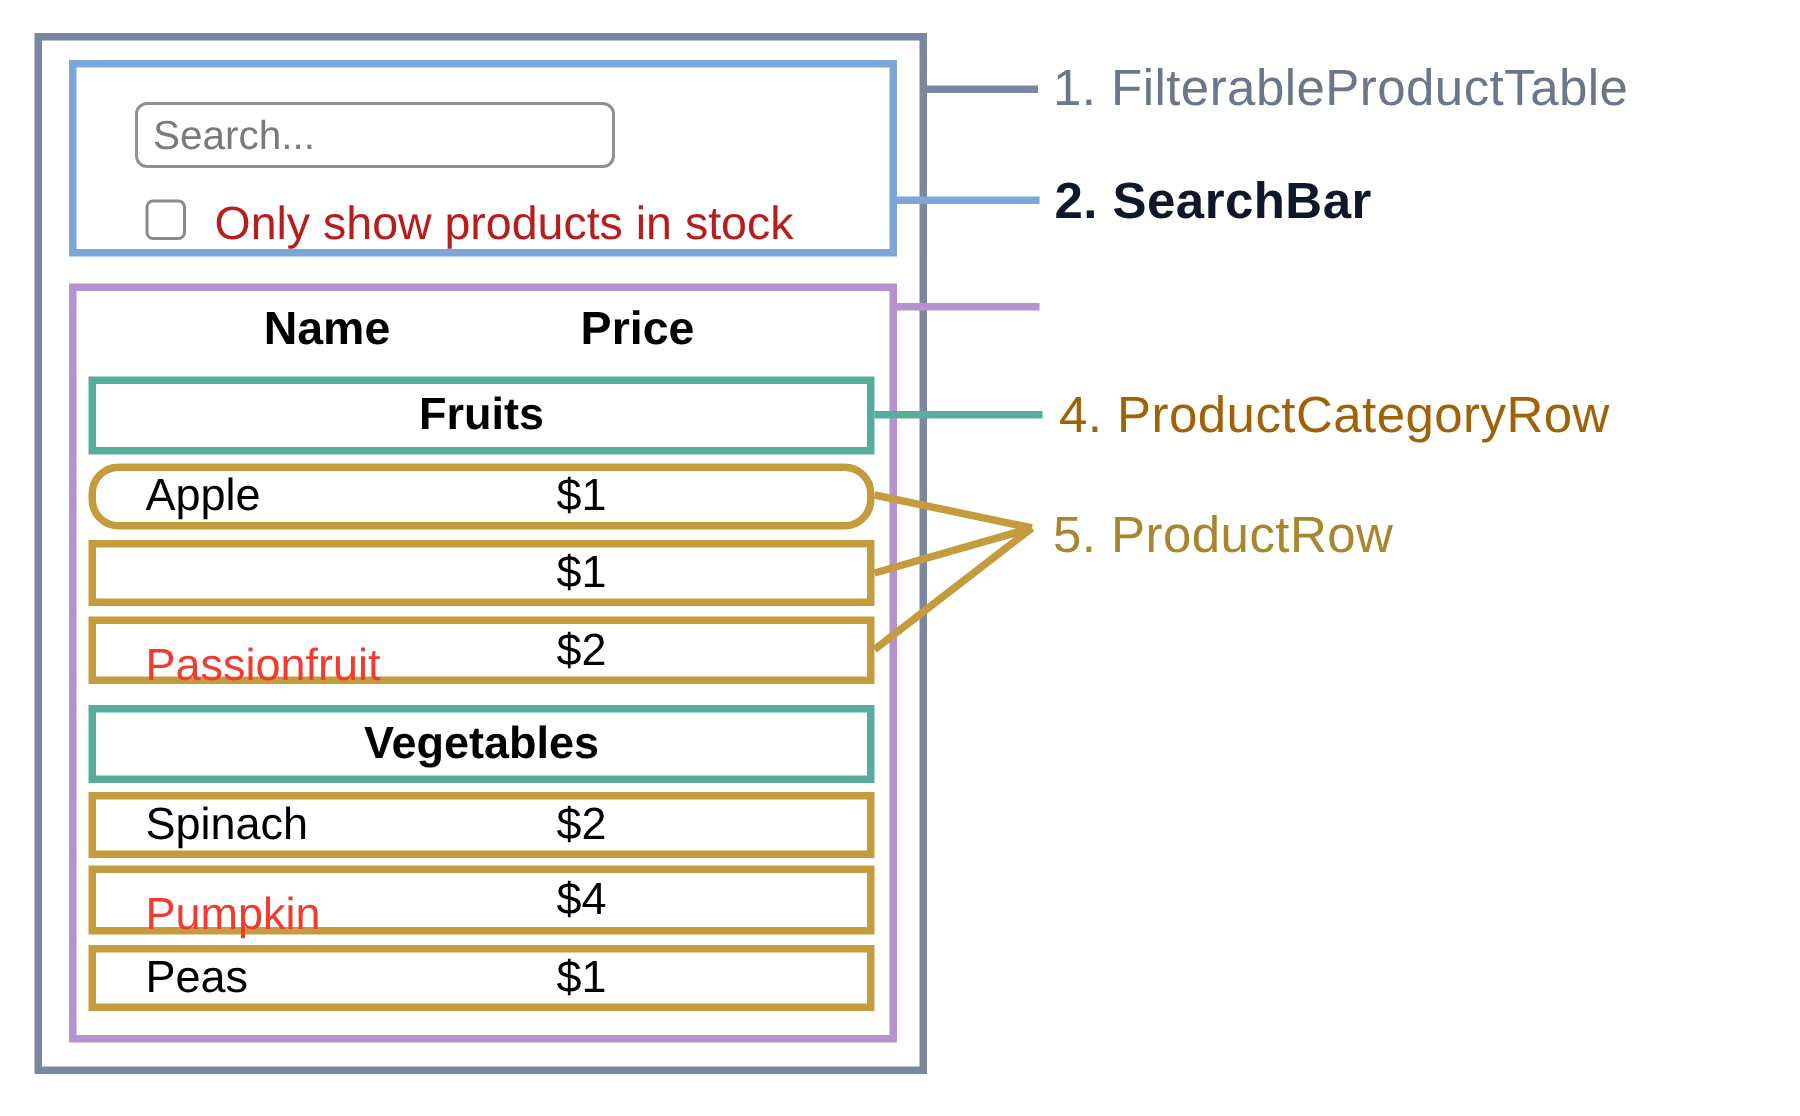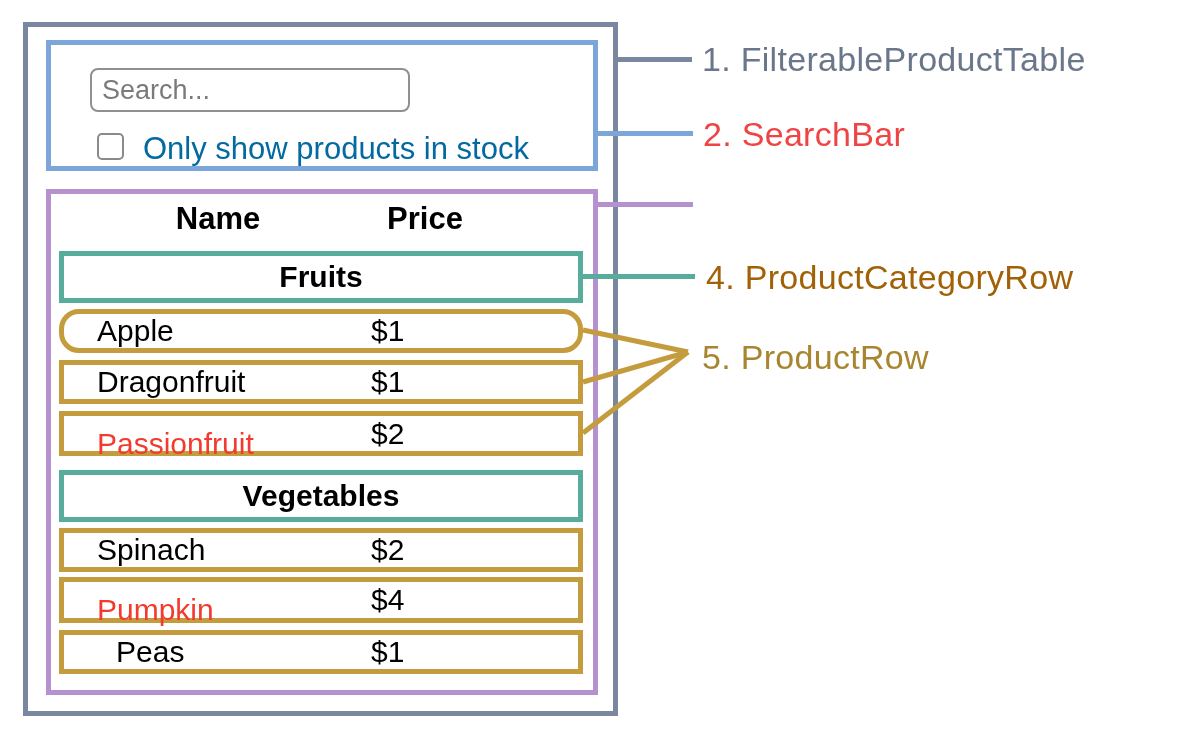--- a/index.html
+++ b/index.html
@@ -14,21 +14,21 @@
   .search-box  { left:46px;  top:40px;  width:552px; height:131px; border:5px solid #7CA5DA; background:#fff; }
   .table-box   { left:46px;  top:189px; width:552px; height:506px; border:5px solid #B591D0; background:#fff; }
 
   .search-input { left:90px; top:68px; width:320px; height:44px; border:2px solid #909090;
                   border-radius:8px; font-family:"Liberation Sans",sans-serif; font-size:27px;
                   color:#000000; padding:0 10px; outline:none; background:#fff; }
   .search-input::placeholder { color:#7A7A7A; opacity:1; }
 
   .checkbox { left:97px; top:133px; width:27px; height:27px; border:2px solid #8A8A8A;
               border-radius:5px; background:#fff; cursor:pointer; }
-  .checkbox-label { left:143px; top:131px; font-size:31px; color:#0369a1; white-space:nowrap; }
+  .checkbox-label { left:143px; top:131px; font-size:31px; color:#b91c1c; white-space:nowrap; }
 
   .col-header { top:201px; width:200px; text-align:center; font-size:31px; font-weight:bold; color:#000; }
   .col-name  { left:118px; }
   .col-price { left:325px; }
 
   .row { left:59px; width:524px; background:#fff; display:flex; align-items:center; }
   .cat-row  { border:5px solid #58AC9B; height:52px; justify-content:center;
               font-size:30px; font-weight:bold; color:#000; }
   .prod-row { border:5px solid #C49C3D; height:44px; font-size:30px; color:#000; }
   .prod-row .name  { margin-left:33px; }
@@ -39,21 +39,21 @@
   .hline { height:5px; }
   .l-outer  { left:618px; top:57px;  width:74px;  background:#7A87A1; }
   .l-search { left:598px; top:131px; width:95px;  background:#7CA5DA; }
   .l-table  { left:598px; top:202px; width:95px;  background:#B591D0; }
   .l-cat    { left:583px; top:274px; width:112px; background:#58AC9B; }
   .svg-lines { left:0; top:0; width:1200px; height:744px; pointer-events:none; }
 
   
   .legend-label { font-size:34px; font-weight:500; letter-spacing:.3px; line-height:40px; white-space:nowrap; }
   .lg-1 { left:702px; top:39px;  color:#6A7689; }
-  .lg-2 { left:703px; top:114px; color:#ef4444; }
+  .lg-2 { left:703px; top:114px; color:#0f172a;font-weight:bold; }
   .lg-3 { left:703px; top:185px; color:#9A71B8; }
   .lg-4 { left:706px; top:257px; color:#a16207; }
   .lg-5 { left:702px; top:337px; color:#A8862F; }
 </style>
 </head>
 <body>
 
 <div id="canvas">
 
   <div class="abs outer-box"></div>
@@ -69,41 +69,40 @@
 
   <div class="abs row cat-row" style="top:251px;">
     <span>Fruits</span>
   </div>
 
   <div class="abs row prod-row" style="top:309px;border-radius:20px;">
     <span class="name">Apple</span>
     <span class="price">$1</span>
   </div>
   <div class="abs row prod-row" style="top:360px;">
-    <span class="name">Dragonfruit</span>
     <span class="price">$1</span>
   </div>
   <div class="abs row prod-row" style="top:411px;height:45px;">
     <span class="name red">Passionfruit</span>
     <span class="price">$2</span>
   </div>
 
   <div class="abs row cat-row" style="top:470px;">
     <span>Vegetables</span>
   </div>
 
   <div class="abs row prod-row" style="top:528px;">
     <span class="name">Spinach</span>
     <span class="price">$2</span>
   </div>
   <div class="abs row prod-row" style="top:577px;height:46px;">
     <span class="name red">Pumpkin</span>
     <span class="price">$4</span>
   </div>
-  <div class="abs row prod-row" style="top:630px;padding-left:19px;">
+  <div class="abs row prod-row" style="top:630px;">
     <span class="name">Peas</span>
     <span class="price">$1</span>
   </div>
 
   <div class="abs hline l-outer"></div>
   <div class="abs hline l-search"></div>
   <div class="abs hline l-table"></div>
   <div class="abs hline l-cat"></div>
   <svg class="abs svg-lines" viewBox="0 0 1200 744" xmlns="http://www.w3.org/2000/svg">
     <line x1="583" y1="330" x2="688" y2="352" stroke="#C49C3D" stroke-width="5"></line>

